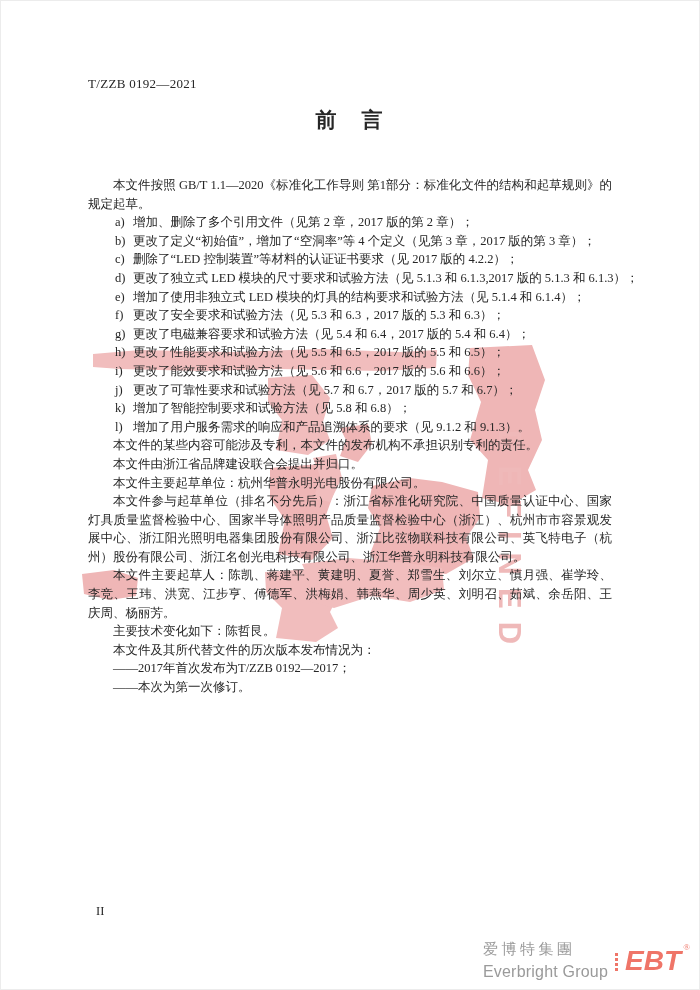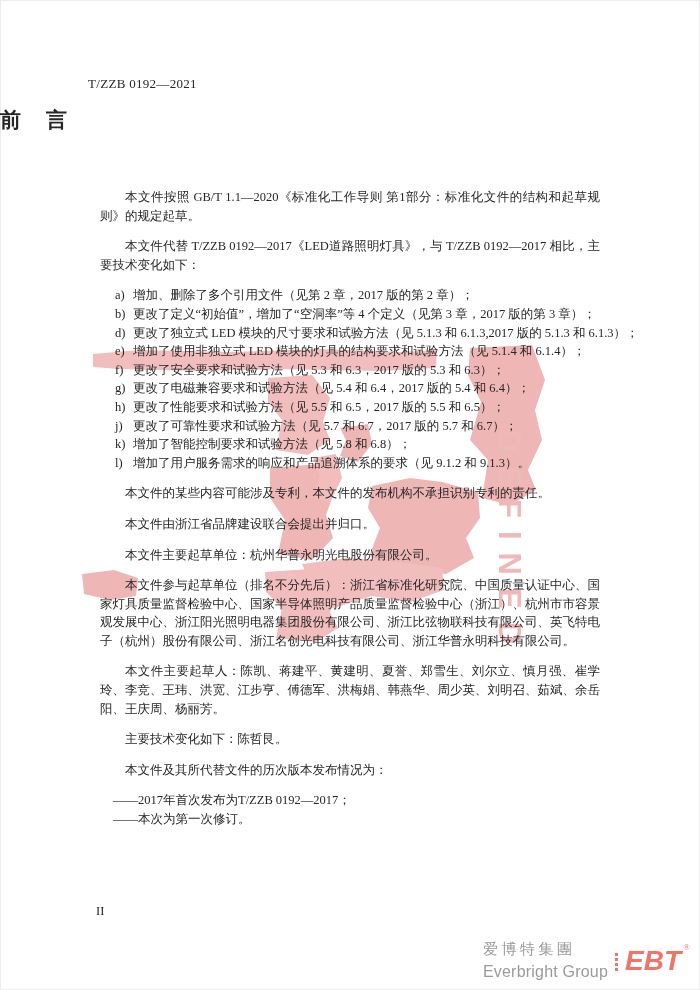--- a/index.html
+++ b/index.html
@@ -22,29 +22,29 @@
   .wm-quality{
     left:238px;top:624px;
     font-family:"Liberation Sans","DejaVu Sans",sans-serif;
     font-weight:700;font-size:31px;letter-spacing:15px;color:#efb9b9;
     white-space:nowrap;
   }
 
   
   .doc-code{position:absolute;z-index:2;left:88px;top:76px;font-size:13px;letter-spacing:.3px;}
   .page-title{
-    position:absolute;z-index:2;left:0;right:0;top:106px;text-align:left;
+    position:absolute;z-index:2;left:0;right:0;top:106px;text-align:center;
     font-family:"Liberation Sans","DejaVu Sans",sans-serif;
     font-weight:700;font-size:21px;letter-spacing:2px;margin:0;
   }
   .content{
     position:absolute;z-index:2;left:88px;top:176px;width:524px;
     font-size:12.5px;line-height:18.6px;text-align:justify;
   }
-  .content p{margin:12px;text-indent:2em;}
+  .content p{margin:0;text-indent:2em;}
   .changes .change-item{white-space:nowrap;padding-left:27px;}
   .changes .marker{display:inline-block;width:18px;}
   .history-line{text-indent:2em;}
   .page-number{position:absolute;z-index:2;left:96px;top:904px;font-size:12.5px;text-align:center;}
 
   
   .footer-logo{
     position:absolute;z-index:2;right:10px;top:942px;
     display:flex;align-items:center;gap:7px;
   }
@@ -87,29 +87,30 @@
       <polygon fill="#efb6b6" points="2,234 34,230 58,238 56,256 30,260 4,254"></polygon>
     </g>
   </svg>
   <div class="wm wm-defined">DEFINED</div>
 
   <div class="doc-code">T/ZZB 0192—2021</div>
   <h1 class="page-title">前　言</h1>
 
   <div class="content">
     <p>本文件按照 GB/T 1.1—2020《标准化工作导则 第1部分：标准化文件的结构和起草规则》的规定起草。</p>
-    <p>本文件代替 T/ZZB 0192—2017《LED道路照明灯具》，与 T/ZZB 0192—2017 相比，主要技术变化如下：</p>
     <div class="changes">
         <div class="change-item"><span class="marker">a)</span><span>增加、删除了多个引用文件（见第 2 章，2017 版的第 2 章）；</span></div>
         <div class="change-item"><span class="marker">b)</span><span>更改了定义“初始值”，增加了“空洞率”等 4 个定义（见第 3 章，2017 版的第 3 章）；</span></div>
+        <div class="change-item"><span class="marker">c)</span><span>删除了“LED 控制装置”等材料的认证证书要求（见 2017 版的 4.2.2）；</span></div>
         <div class="change-item"><span class="marker">d)</span><span>更改了独立式 LED 模块的尺寸要求和试验方法（见 5.1.3 和 6.1.3,2017 版的 5.1.3 和 6.1.3）；</span></div>
         <div class="change-item"><span class="marker">e)</span><span>增加了使用非独立式 LED 模块的灯具的结构要求和试验方法（见 5.1.4 和 6.1.4）；</span></div>
         <div class="change-item"><span class="marker">f)</span><span>更改了安全要求和试验方法（见 5.3 和 6.3，2017 版的 5.3 和 6.3）；</span></div>
         <div class="change-item"><span class="marker">g)</span><span>更改了电磁兼容要求和试验方法（见 5.4 和 6.4，2017 版的 5.4 和 6.4）；</span></div>
         <div class="change-item"><span class="marker">h)</span><span>更改了性能要求和试验方法（见 5.5 和 6.5，2017 版的 5.5 和 6.5）；</span></div>
+        <div class="change-item"><span class="marker">i)</span><span>更改了能效要求和试验方法（见 5.6 和 6.6，2017 版的 5.6 和 6.6）；</span></div>
         <div class="change-item"><span class="marker">j)</span><span>更改了可靠性要求和试验方法（见 5.7 和 6.7，2017 版的 5.7 和 6.7）；</span></div>
         <div class="change-item"><span class="marker">k)</span><span>增加了智能控制要求和试验方法（见 5.8 和 6.8）；</span></div>
         <div class="change-item"><span class="marker">l)</span><span>增加了用户服务需求的响应和产品追溯体系的要求（见 9.1.2 和 9.1.3）。</span></div>
       </div>
     <p>本文件的某些内容可能涉及专利，本文件的发布机构不承担识别专利的责任。</p>
     <p>本文件由浙江省品牌建设联合会提出并归口。</p>
     <p>本文件主要起草单位：杭州华普永明光电股份有限公司。</p>
     <p>本文件参与起草单位（排名不分先后）：浙江省标准化研究院、中国质量认证中心、国家灯具质量监督检验中心、国家半导体照明产品质量监督检验中心（浙江）、杭州市市容景观发展中心、浙江阳光照明电器集团股份有限公司、浙江比弦物联科技有限公司、英飞特电子（杭州）股份有限公司、浙江名创光电科技有限公司、浙江华普永明科技有限公司。</p>
     <p>本文件主要起草人：陈凯、蒋建平、黄建明、夏誉、郑雪生、刘尔立、慎月强、崔学玲、李竞、王玮、洪宽、江步亨、傅德军、洪梅娟、韩燕华、周少英、刘明召、茹斌、余岳阳、王庆周、杨丽芳。</p>
     <p>主要技术变化如下：陈哲艮。</p>

